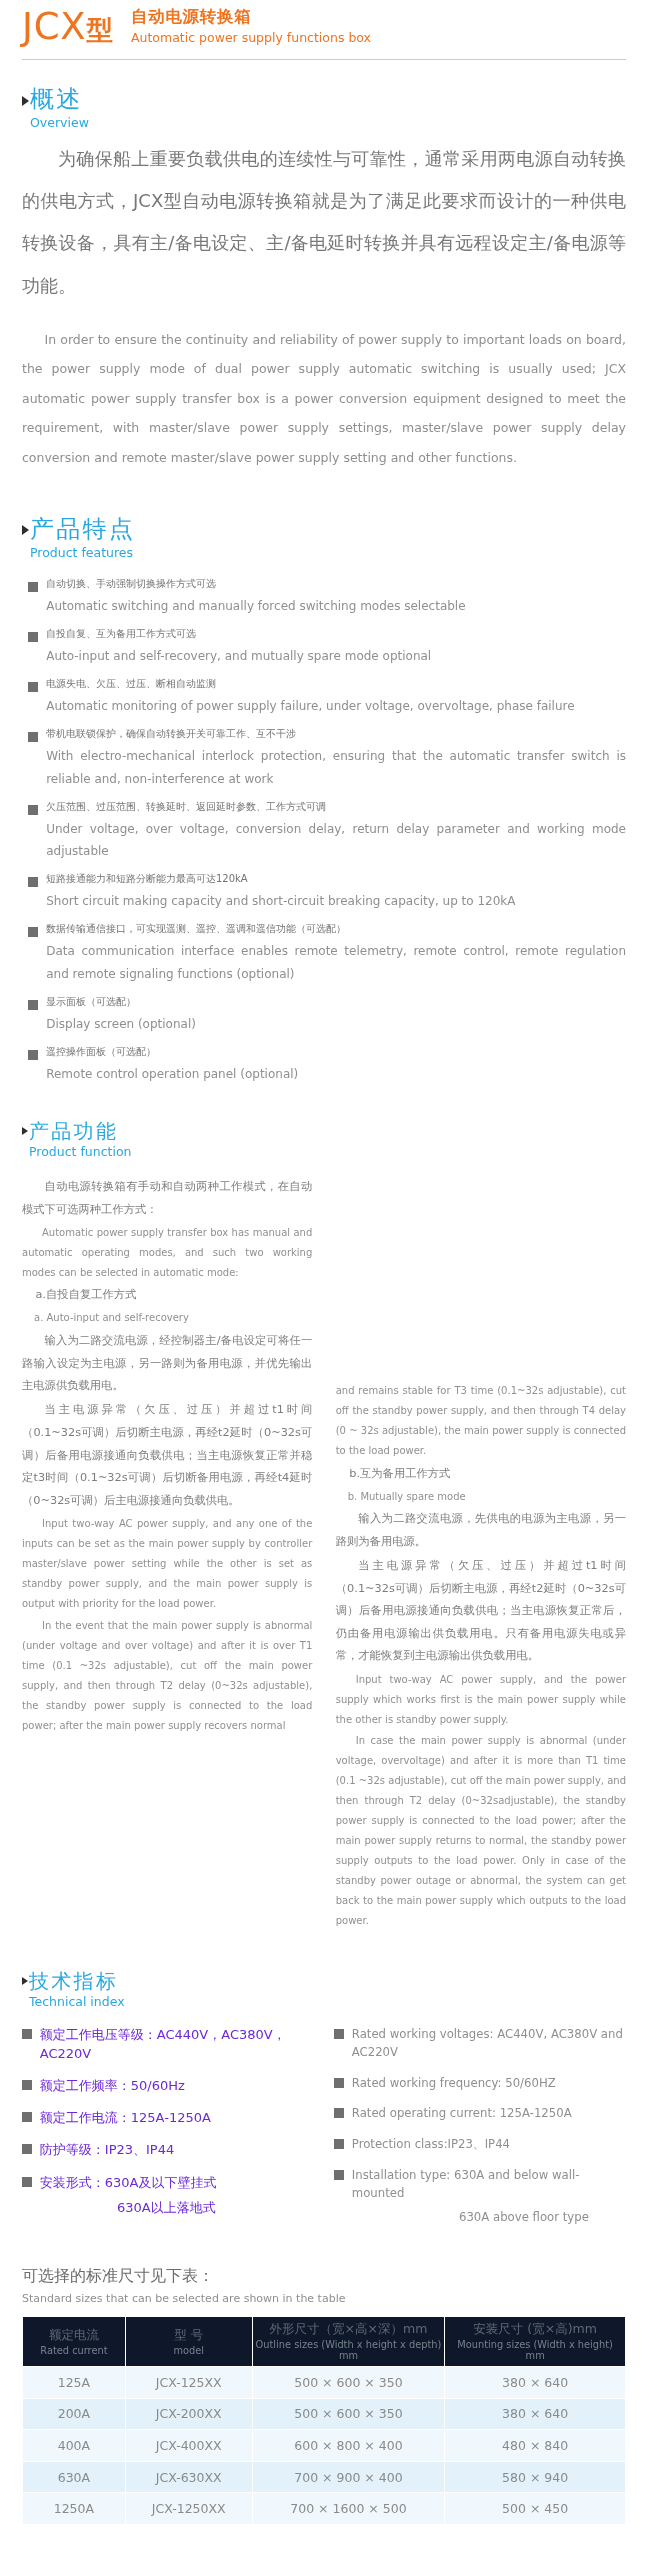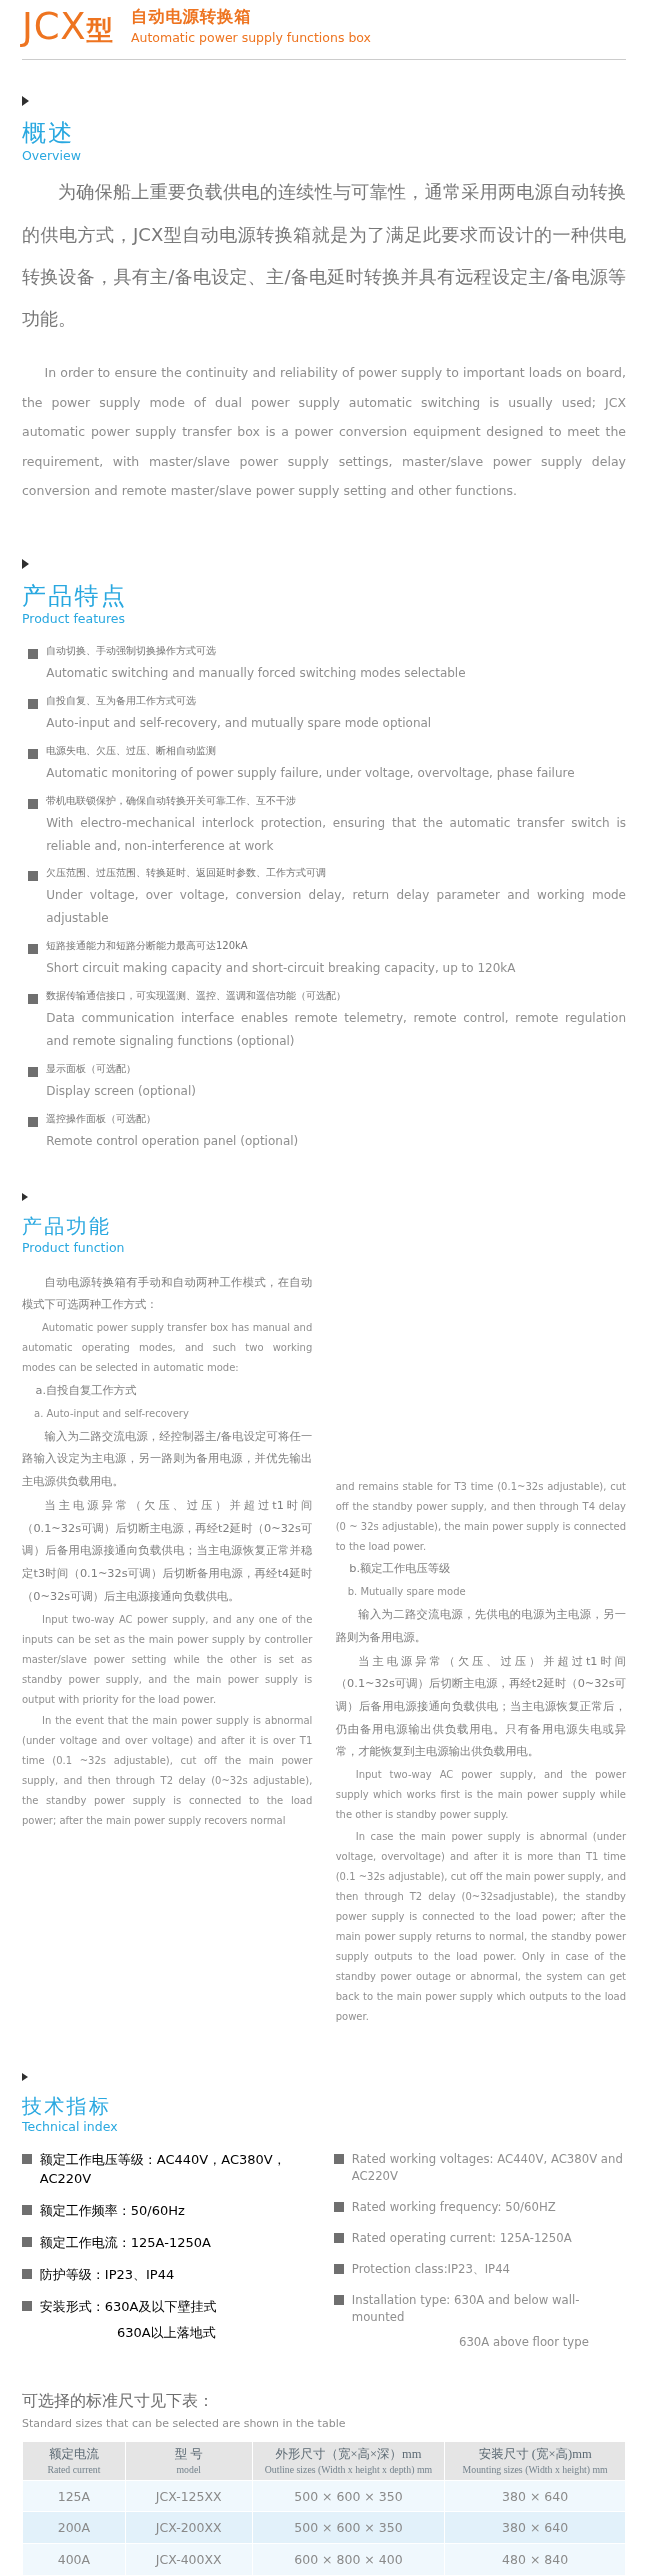--- a/index.html
+++ b/index.html
@@ -9,21 +9,21 @@
   
   .titlebar{display:flex;align-items:center;gap:18px;padding-top:6.2px;}
   .brand{color:#ee7420;line-height:.9;white-space:nowrap;}
   .brand-jcx{font-size:37px;letter-spacing:0.8px;}
   .brand-xing{font-size:26.5px;font-weight:bold;}
   .title-right{color:#ee7420;padding-bottom:1.6px;}
   .title-zh{font-size:16.4px;font-weight:bold;letter-spacing:0.8px;}
   .title-en{font-size:12.5px;margin-top:1.6px;}
   .divider{border-bottom:0.8px solid #cccccc;margin-top:12.5px;}
   
-  .sec-head{display:flex;gap:14px;flex-direction:column;}
+  .sec-head{display:flex;gap:1px;}
   .arrow{width:0;height:0;border-left:7.8px solid #2f2f2f;border-top:5.5px solid transparent;
          border-bottom:5.5px solid transparent;margin-top:9.4px;flex:none;}
   .arrow.sm{border-left-width:6.2px;border-top-width:4.7px;border-bottom-width:4.7px;margin-top:7px;}
   .sec-zh{color:#29a8e0;letter-spacing:2.3px;line-height:1.1;}
   .sec-zh.big{font-size:24px;}
   .sec-zh.mid{font-size:20px;}
   .sec-en{color:#29a8e0;font-size:12.5px;margin-top:2.3px;}
   
   .para-zh{color:#787878;font-size:18px;line-height:2.35;text-align:justify;text-indent:2em;margin-top:7.8px;}
   .para-en{color:#8f8f8f;font-size:12.5px;line-height:2.35;text-align:justify;text-indent:1.8em;margin-top:11px;}
@@ -39,30 +39,30 @@
   .func-col.right{padding-top:205px;}
   .fp-zh{color:#7d7d7d;font-size:11.3px;line-height:2.0;text-align:justify;text-indent:2em;margin:0 0 1.6px 0;}
   .fp-en{color:#909090;font-size:10px;line-height:2.0;text-align:justify;text-indent:2em;margin:0 0 1.6px 0;}
   .noindent{text-indent:0;}
   .smindent{text-indent:1.2em;}
   
   .tech-cols{display:flex;gap:20px;margin-top:17px;}
   .tech-col{flex:1;min-width:0;}
   .tech-item{display:flex;margin-bottom:13.3px;}
   .tech-item .bullet{margin-top:3.1px;}
-  .tech-zh{color:#000000;font-size:13px;line-height:1.45;}
+  .tech-zh{color:#6d28d9;font-size:13px;line-height:1.45;}
   .tech-en{color:#8f8f8f;font-size:11.7px;line-height:1.5;}
   .tech-cont{margin:-6.2px 0 13.3px 0;}
   .tech-cont.zh{padding-left:95px;}
   .tech-cont.en{padding-left:125px;}
   
   .size-note-zh{color:#6d6d6d;font-size:16px;margin-top:26px;}
   .size-note-en{color:#8f8f8f;font-size:11px;margin-top:4.7px;}
   table.sizes{width:100%;border-collapse:separate;border-spacing:1.6px;margin-top:11px;}
-  table.sizes th{background:#e5e5e5;font-weight:normal;padding:4.7px 1.6px;font-family:Liberation Serif, serif;}
+  table.sizes th{background:#0f172a;font-weight:normal;padding:4.7px 1.6px;}
   .th-zh{color:#5c6a74;font-size:12.5px;}
   .th-en{color:#74838d;font-size:9.8px;margin-top:0.8px;}
   table.sizes td{text-align:center;color:#8a8a8a;font-size:12.5px;padding:7.8px 1.6px;}
   tr.rowA td{background:#f0f8fd;}
   tr.rowB td{background:#e2f1fa;}
   .c1{width:17%;} .c2{width:21%;} .c3{width:32%;} .c4{width:30%;}
   
   .mt34{margin-top:26.5px;} .mt44{margin-top:34px;} .mt48{margin-top:37px;} .mt56{margin-top:44px;}
 </style>
 </head>
@@ -181,21 +181,21 @@
         <p class="fp-en">Automatic power supply transfer box has manual and automatic operating modes, and such two working modes can be selected in automatic mode:</p>
         <p class="fp-zh smindent">a.自投自复工作方式</p>
         <p class="fp-en smindent">a. Auto-input and self-recovery</p>
         <p class="fp-zh">输入为二路交流电源，经控制器主/备电设定可将任一路输入设定为主电源，另一路则为备用电源，并优先输出主电源供负载用电。</p>
         <p class="fp-zh">当主电源异常（欠压、过压）并超过t1时间（0.1~32s可调）后切断主电源，再经t2延时（0~32s可调）后备用电源接通向负载供电；当主电源恢复正常并稳定t3时间（0.1~32s可调）后切断备用电源，再经t4延时（0~32s可调）后主电源接通向负载供电。</p>
         <p class="fp-en">Input two-way AC power supply, and any one of the inputs can be set as the main power supply by controller master/slave power setting while the other is set as standby power supply, and the main power supply is output with priority for the load power.</p>
         <p class="fp-en">In the event that the main power supply is abnormal (under voltage and over voltage) and after it is over T1 time (0.1 ~32s adjustable), cut off the main power supply, and then through T2 delay (0~32s adjustable), the standby power supply is connected to the load power; after the main power supply recovers normal</p>
       </div>
       <div class="func-col right">
         <p class="fp-en noindent">and remains stable for T3 time (0.1~32s adjustable), cut off the standby power supply, and then through T4 delay (0 ~ 32s adjustable), the main power supply is connected to the load power.</p>
-        <p class="fp-zh smindent">b.额定工作电压等级</p>
+        <p class="fp-zh smindent">b.互为备用工作方式</p>
         <p class="fp-en smindent">b. Mutually spare mode</p>
         <p class="fp-zh">输入为二路交流电源，先供电的电源为主电源，另一路则为备用电源。</p>
         <p class="fp-zh">当主电源异常（欠压、过压）并超过t1时间（0.1~32s可调）后切断主电源，再经t2延时（0~32s可调）后备用电源接通向负载供电；当主电源恢复正常后，仍由备用电源输出供负载用电。只有备用电源失电或异常，才能恢复到主电源输出供负载用电。</p>
         <p class="fp-en">Input two-way AC power supply, and the power supply which works first is the main power supply while the other is standby power supply.</p>
         <p class="fp-en">In case the main power supply is abnormal (under voltage, overvoltage) and after it is more than T1 time (0.1 ~32s adjustable), cut off the main power supply, and then through T2 delay (0~32sadjustable), the standby power supply is connected to the load power; after the main power supply returns to normal, the standby power supply outputs to the load power. Only in case of the standby power outage or abnormal, the system can get back to the main power supply which outputs to the load power.</p>
       </div>
     </div>
   </section>
 
   <section class="mt48">

